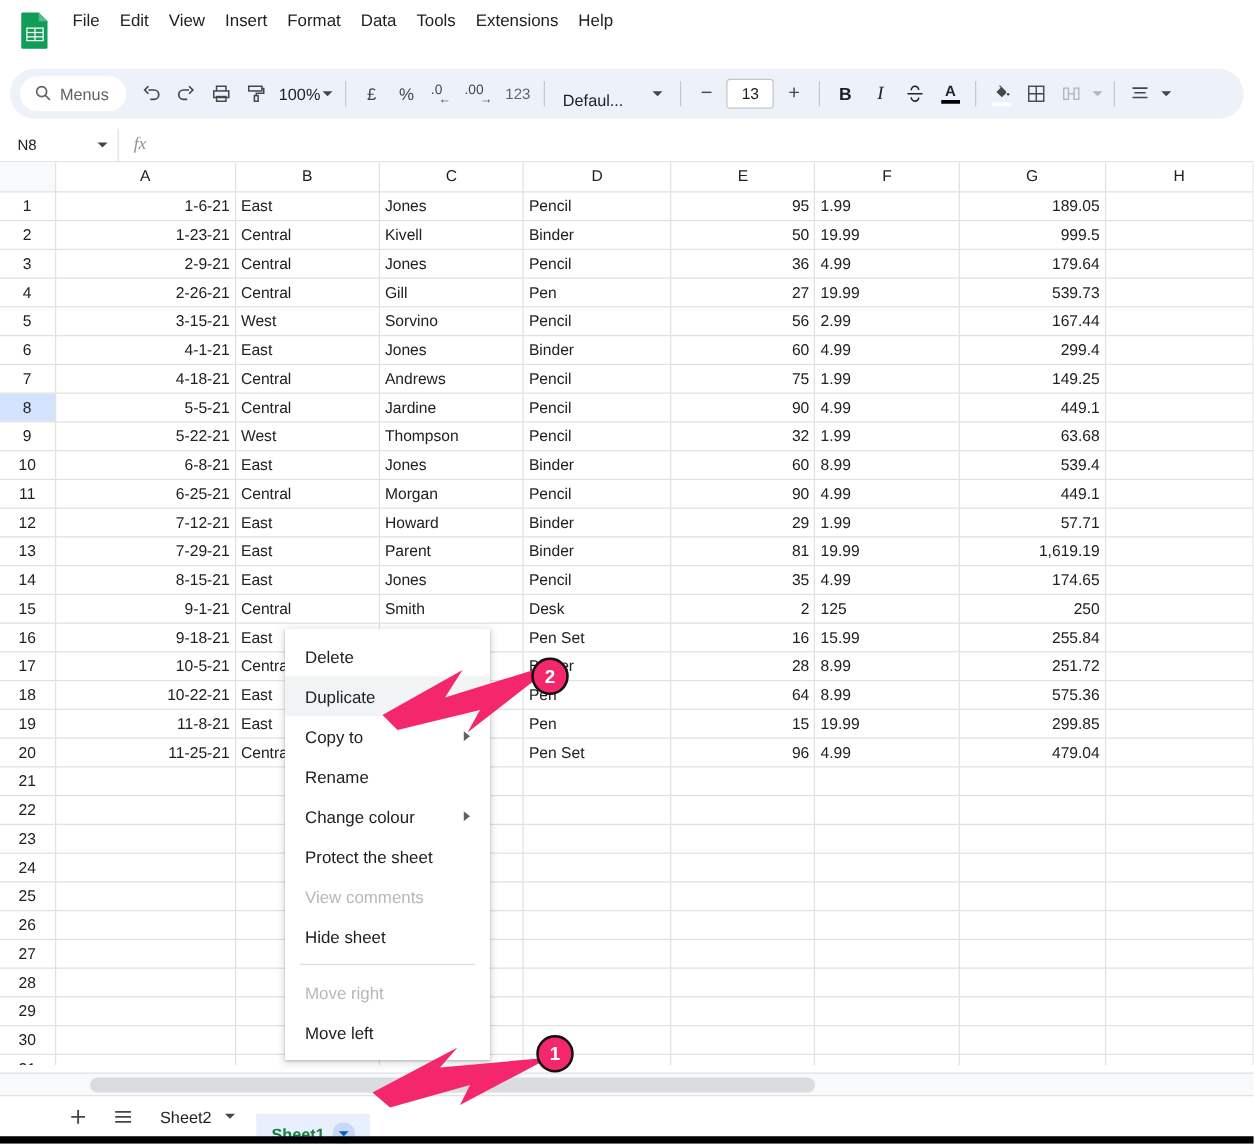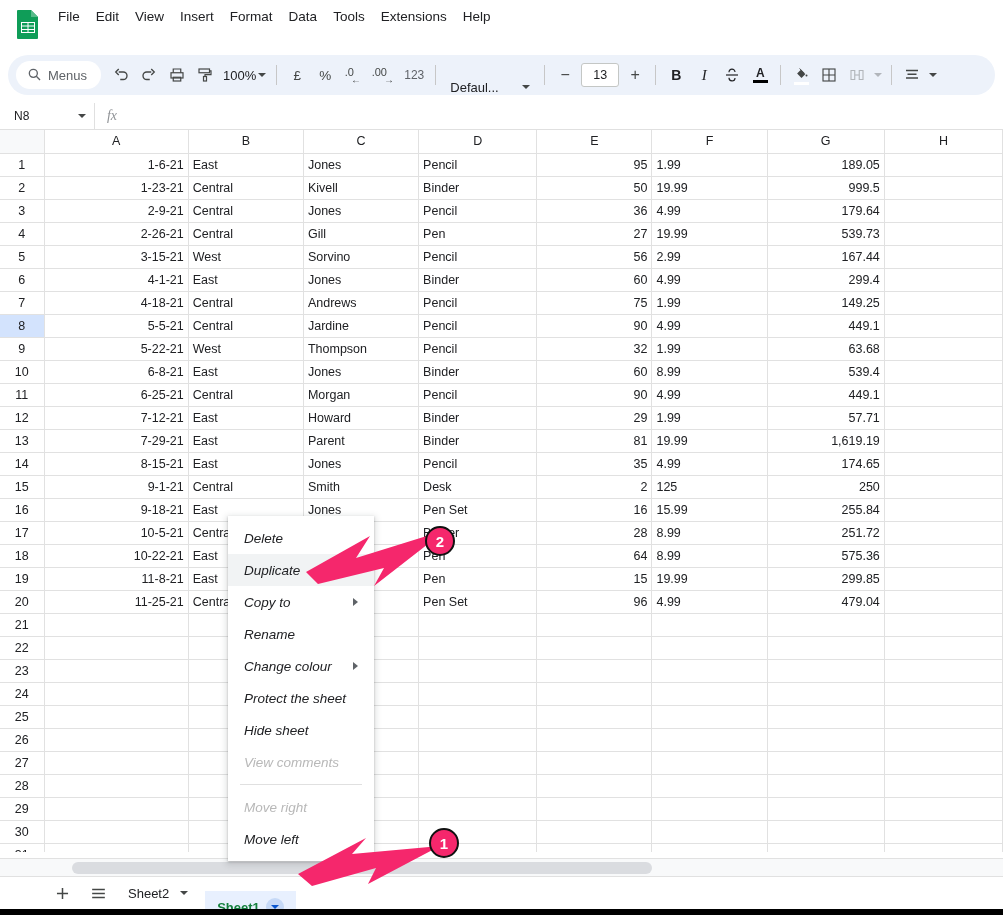--- a/index.html
+++ b/index.html
@@ -25,21 +25,21 @@
 
   
   .toolbar { display: flex; align-items: center; height: 40px; margin: 0 8px; background: #edf2fa; border-radius: 20px; padding: 0 8px; }
   .tb-btn { display:flex; align-items:center; justify-content:center; min-width:28px; height:28px; border-radius:50%; color:#444746; cursor:pointer; font-size:13px;}
   .tb-sep { width:1px; height:20px; background:#c7c7c7; margin: 0 6px; }
   .menus-pill { display:flex; align-items:center; gap:6px; background:#fff; border-radius:16px; height:28px; padding:0 14px 0 10px; margin-right:6px; cursor:pointer;}
   .menus-pill span { font-size:13px; color:#5f6368; }
   .zoom-ctl { display:flex; align-items:center; gap:2px; cursor:pointer; padding:0 4px;justify-content:flex-end;}
   .zoom-ctl .zv { font-size:13px; color:#202124; }
   .caret { width:0;height:0;border-left:4px solid transparent;border-right:4px solid transparent;border-top:4px solid #444746;}
-  .font-box { display:flex; align-items:center; justify-content:space-between; width:96px; height:28px; padding:0 8px; cursor:pointer;margin-top:24px;}
+  .font-box { display:flex; align-items:flex-start; justify-content:space-between; width:96px; height:28px; padding:0 8px; cursor:pointer;margin-top:24px;}
   .font-box span { font-size:13px; color:#202124;}
   .size-box { display:flex; align-items:center; gap:2px; }
   .size-val { width:38px; height:24px; border:1px solid #c4c7c5; border-radius:3px; display:flex; align-items:center; justify-content:center; font-size:12.5px; color:#202124; background:#fff;}
   .tb-text { font-size:13.5px; color:#444746; }
   .tb-bold { font-weight:700; font-size:14px; color:#202124;}
   .tb-ital { font-style:italic; font-family:"Liberation Serif", serif; font-size:15px; color:#202124;}
 
   
   .formulabar { display:flex; align-items:center; height:27px; border-bottom:1px solid #e0e0e0; background:#fff;}
   .namebox { width:95px; height:100%; display:flex; align-items:center; justify-content:space-between; padding:0 8px 0 14px; border-right:1px solid #e0e0e0;}
@@ -54,21 +54,21 @@
   th.corner { width:44px; background:#f8f9fa; border-right:1px solid #c0c0c0; border-bottom:1px solid #c0c0c0;}
   th.colhead { background:#fff; text-align:center; color:#444746; font-size:11.5px; font-weight:400; border-bottom:1px solid #c0c0c0; height:21px;}
   td.rowhead { width:44px; background:#fff; text-align:center; color:#444746; font-size:11.5px; border-right:1px solid #c0c0c0; }
   td.rowhead.sel { background:#d3e3fd; color:#202124; }
   td.num { text-align:right; }
   td.txt { text-align:left; }
   .c-a{width:144px}.c-b{width:115px}.c-c{width:115px}.c-d{width:118px}
   .c-e{width:115px}.c-f{width:115px}.c-g{width:117px}.c-h{width:118px}
 
   
-  .ctxmenu { position:absolute; left:228px; top:516px; width:146px; background:#fff; box-shadow:0 2px 6px 2px rgba(60,64,67,.15), 0 1px 2px rgba(60,64,67,.3); border-radius:0px; padding:6px 0; z-index:40;font-style:italic;}
+  .ctxmenu { position:absolute; left:228px; top:503px; width:164px; background:#fff; box-shadow:0 2px 6px 2px rgba(60,64,67,.15), 0 1px 2px rgba(60,64,67,.3); border-radius:0px; padding:6px 0; z-index:40;}
   .ctx-item { display:flex; align-items:center; justify-content:space-between; height:32px; padding:0 16px; font-size:13.5px; color:#202124; cursor:pointer;}
   .ctx-item.hl { background:#f1f3f4; }
   .ctx-item.disabled { color:#b8b8b8; cursor:default;}
   .ctx-arrow { width:0;height:0;border-top:4px solid transparent;border-bottom:4px solid transparent;border-left:5px solid #5f6368;}
   .ctx-div { height:1px; background:#e0e0e0; margin:6px 12px; }
 
   
   .hscroll-row { position:absolute; left:0; top:858px; width:1003px; height:18px; background:#f8f9fa; border-top:1px solid #e1e1e1; }
   .hscroll-thumb { position:absolute; left:72px; top:3px; width:580px; height:12px; background:#dadce0; border-radius:6px;}
 
@@ -644,25 +644,25 @@
       <div class="ctx-item">
         <span>Rename</span>
       </div>
       <div class="ctx-item">
         <span>Change colour</span>
         <span class="ctx-arrow"></span>
       </div>
       <div class="ctx-item">
         <span>Protect the sheet</span>
       </div>
+      <div class="ctx-item disabled">
+        <span>View comments</span>
+      </div>
       <div class="ctx-item">
         <span>Hide sheet</span>
-      </div>
-      <div class="ctx-item disabled">
-        <span>View comments</span>
       </div>
       <div class="ctx-div"></div>
       <div class="ctx-item disabled">
         <span>Move right</span>
       </div>
       <div class="ctx-item">
         <span>Move left</span>
       </div>
     </div>
 

